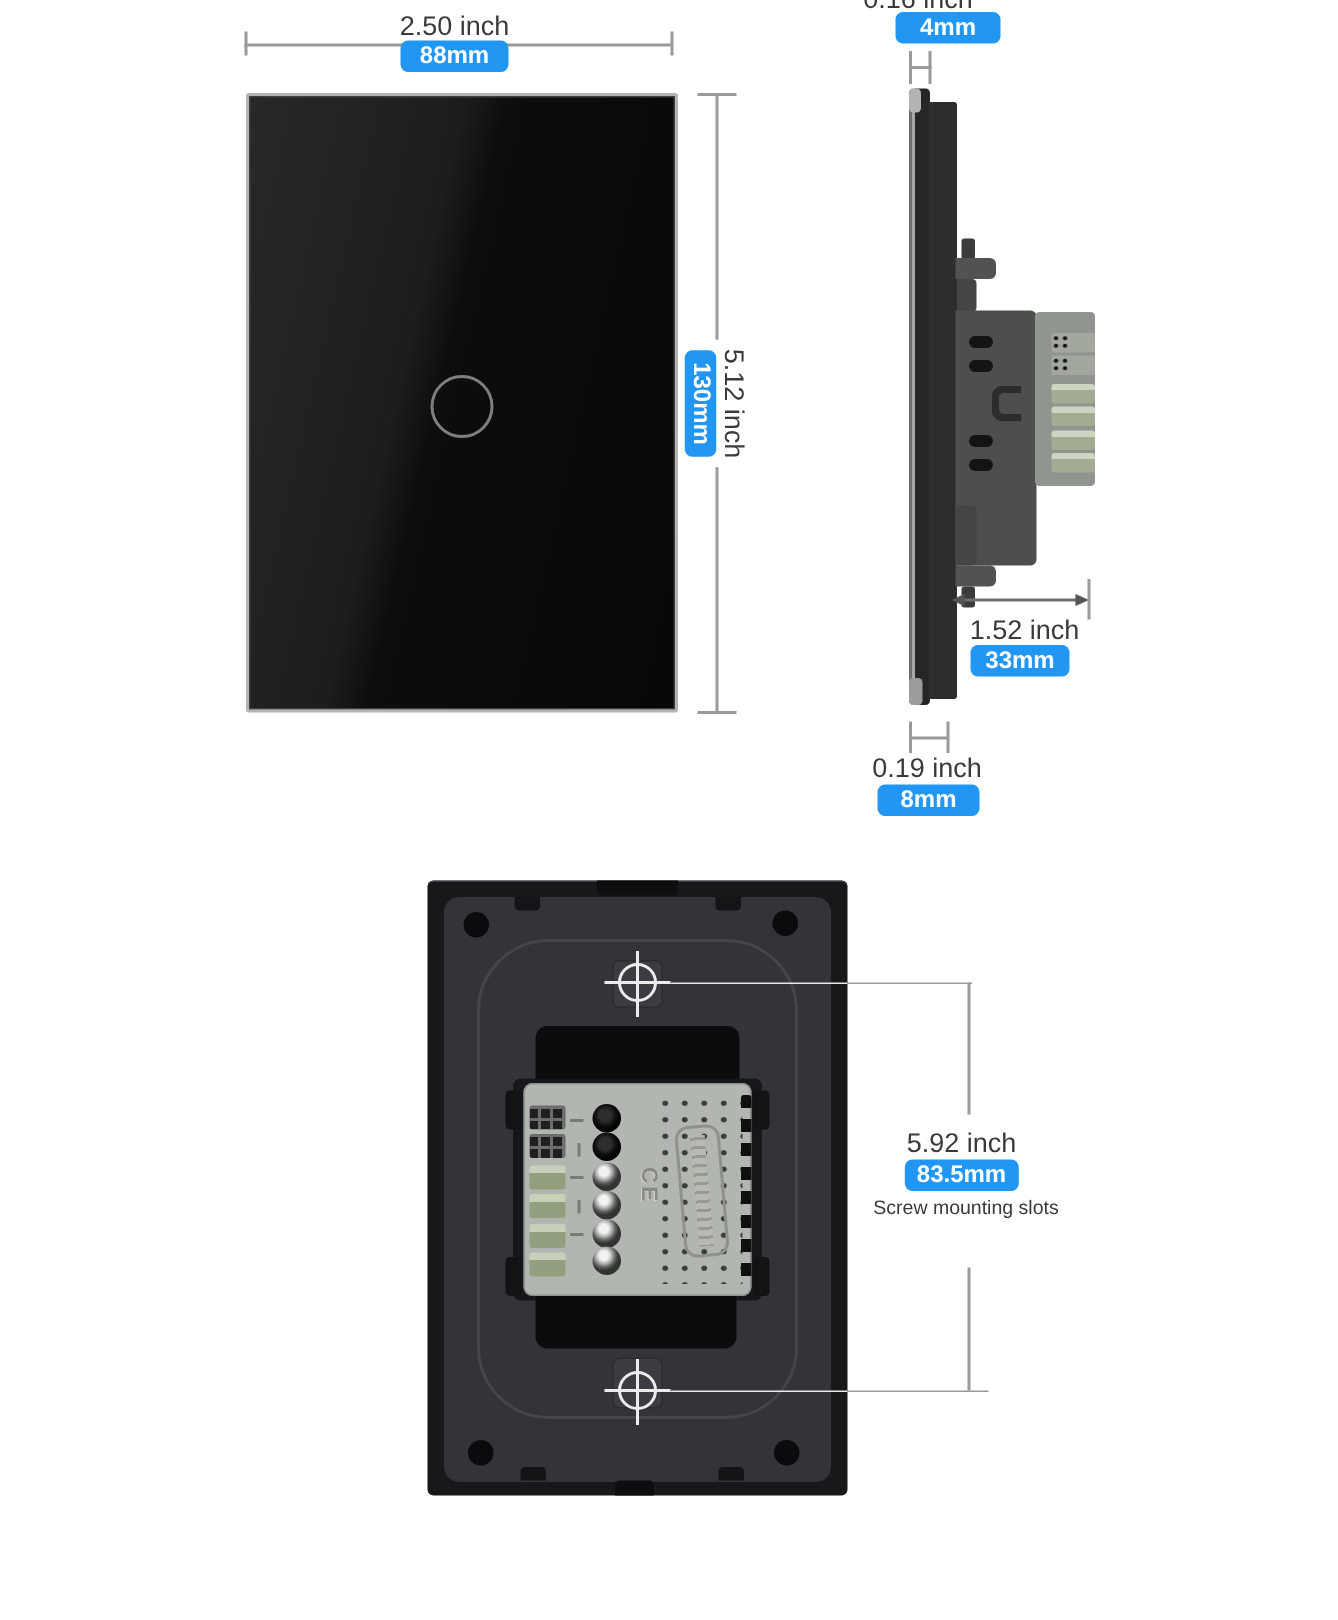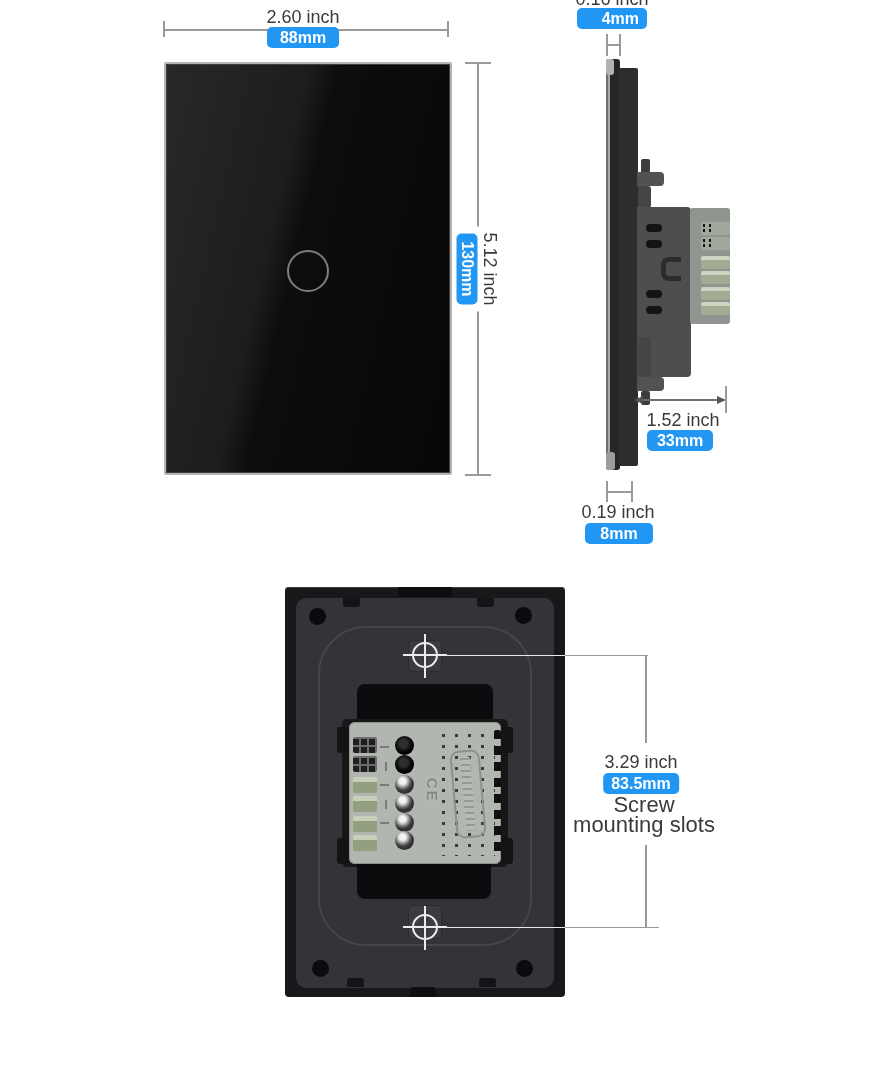--- a/index.html
+++ b/index.html
@@ -109,40 +109,40 @@
 </head>
 <body>
 
 <div class="canvas">
 
   <div>
 
     <div class="dim-line" style="left:163px;top:29px;width:285px;height:1.5px;"></div>
     <div class="dim-line" style="left:163px;top:21px;width:1.5px;height:16px;"></div>
     <div class="dim-line" style="left:447px;top:21px;width:1.5px;height:16px;"></div>
-    <div class="dim-text" style="left:303px;top:7px;">2.60 inch</div>
+    <div class="dim-text" style="left:303px;top:7px;">2.50 inch</div>
     <div class="badge" style="left:303px;top:27px;min-width:56px;">88mm</div>
 
     <div class="front-panel">
       <div class="touch-ring"></div>
     </div>
 
     <div class="dim-line" style="left:477px;top:62px;width:1.5px;height:413px;"></div>
     <div class="dim-line" style="left:465px;top:62px;width:26px;height:1.5px;"></div>
     <div class="dim-line" style="left:465px;top:474px;width:26px;height:1.5px;"></div>
     <div class="vdim-label">
       <span class="t">5.12 inch</span>
       <span class="badge b" style="min-width:52px;">130mm</span>
     </div>
   </div>
 
   <div>
 
     <div class="dim-text" style="left:612px;top:-11px;">0.16 inch</div>
-    <div class="badge" style="left:612px;top:8px;min-width:54px;text-align:right;">4mm</div>
+    <div class="badge" style="left:632px;top:8px;min-width:54px;">4mm</div>
     <div class="dim-line" style="left:606px;top:34px;width:1.5px;height:22px;"></div>
     <div class="dim-line" style="left:619px;top:34px;width:1.5px;height:22px;"></div>
     <div class="dim-line" style="left:606px;top:44px;width:15px;height:1.5px;"></div>
 
     <div class="sv-glass"></div>
     <div class="sv-glass-hl-top"></div>
     <div class="sv-glass-hl-bot"></div>
     <div class="sv-frame"></div>
     <div class="sv-pin" style="left:641px;top:159px;"></div>
     <div class="sv-clipbar" style="left:637px;top:172px;"></div>
@@ -237,18 +237,18 @@
     <div class="crosshair" style="left:412px;top:642px;"></div>
     <div class="dim-line" style="left:447px;top:654.5px;width:201px;height:1.5px;background:linear-gradient(to right,#e8e8e8 0 118px,#9a9a9a 118px);"></div>
 
     <div class="ch-v" style="left:424px;top:906px;"></div>
     <div class="ch-h" style="left:403px;top:926px;"></div>
     <div class="crosshair" style="left:412px;top:914px;"></div>
     <div class="dim-line" style="left:447px;top:926.5px;width:212px;height:1.5px;background:linear-gradient(to right,#e8e8e8 0 118px,#9a9a9a 118px);"></div>
 
     <div class="dim-line" style="left:645px;top:655px;width:1.5px;height:88px;"></div>
     <div class="dim-line" style="left:645px;top:845px;width:1.5px;height:82px;"></div>
-    <div class="dim-text" style="left:641px;top:752px;">3.29 inch</div>
+    <div class="dim-text" style="left:641px;top:752px;">5.92 inch</div>
     <div class="badge" style="left:641px;top:773px;min-width:58px;">83.5mm</div>
-    <div class="dim-text" style="left:644px;top:795px;width:150px;white-space:normal;font-size:22px;line-height:20px;">Screw mounting slots</div>
+    <div class="dim-text" style="left:644px;top:795px;width:150px;white-space:normal;font-size:13px;line-height:20px;">Screw mounting slots</div>
   </div>
 
 </div>
 
 </body></html>

